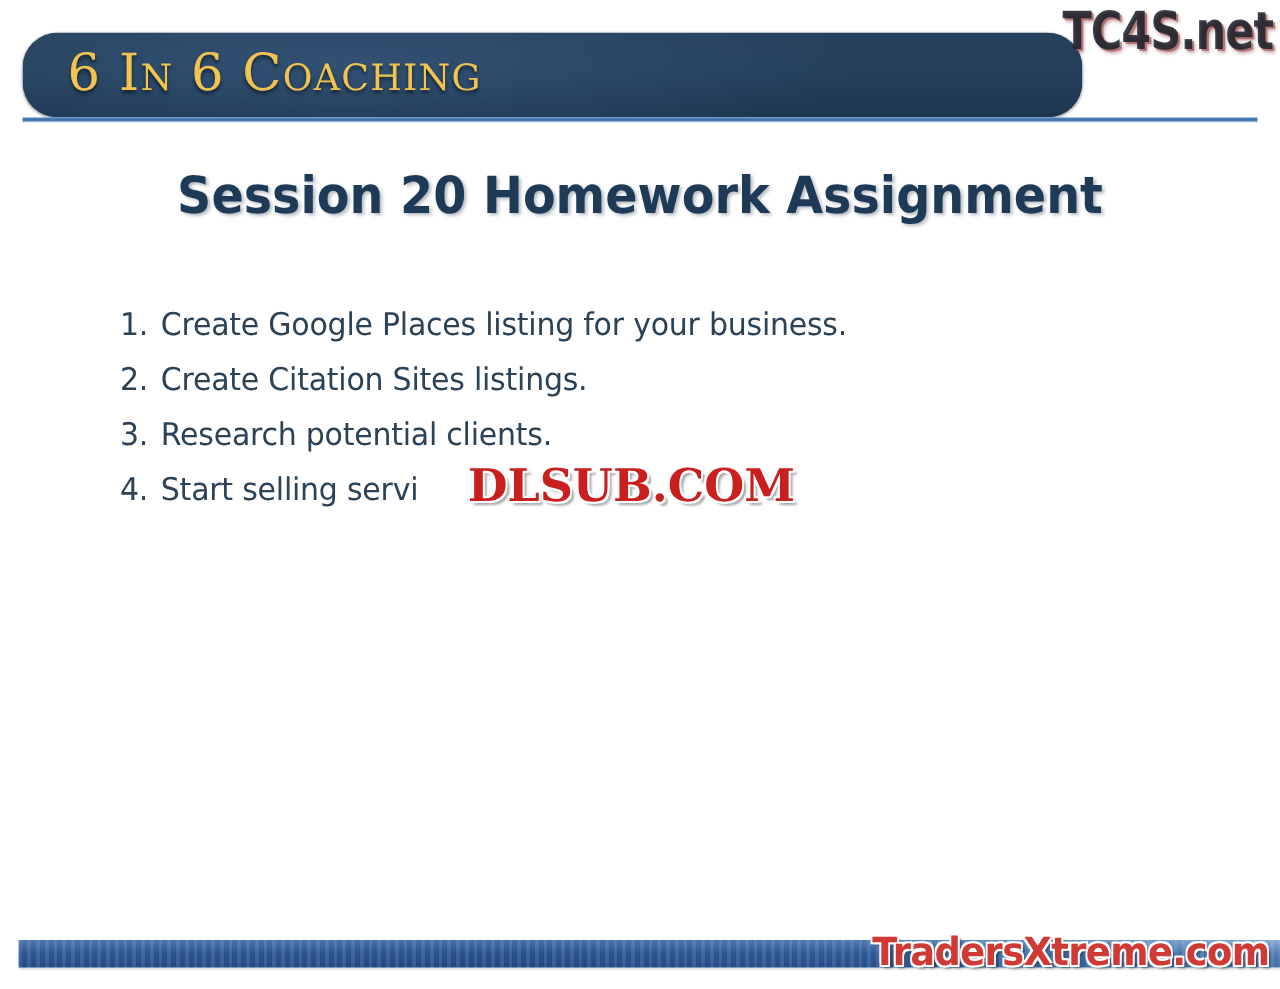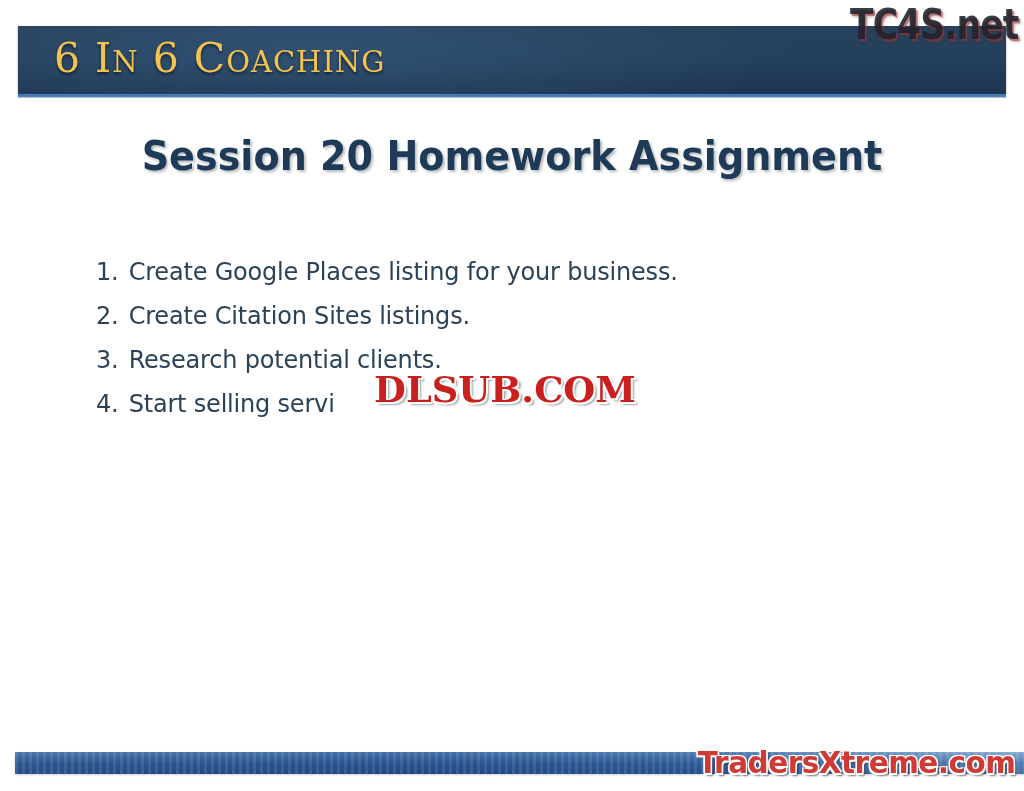--- a/index.html
+++ b/index.html
@@ -20,26 +20,27 @@
     position: absolute;
     inset: 0;
     background: #ffffff;
   }
 
   
   #header-banner {
     position: absolute;
     left: 18px;
     top: 26px;
-    width: 988px;
+    width: 848px;
     height: 68px;
     background:
       radial-gradient(ellipse 70% 160% at 30% 40%, rgba(60,95,135,0.55) 0%, rgba(32,58,84,0) 70%),
       linear-gradient(180deg, #27415c 0%, #24405b 45%, #1e3550 100%);
     box-shadow: 0 1px 2px rgba(0,0,0,0.35);
+    border-radius: 28px;
   }
   #header-banner-underline {
     position: absolute;
     left: 18px;
     top: 94px;
     width: 988px;
     height: 4px;
     background: linear-gradient(180deg, #4e86c4 0%, #3d6fa8 55%, #cfdff0 100%);
   }
   #header-title {
@@ -89,21 +90,20 @@
     text-shadow: 2px 2px 3px rgba(120,130,140,0.55);
     white-space: nowrap;
   }
 
   
   #task-list {
     position: absolute;
     left: 96px;
     top: 238px;
     width: 820px;
-    margin-top: 12px;
   }
   .task-item {
     font-family: "DejaVu Sans", sans-serif;
     font-size: 25px;
     line-height: 44px;
     color: #2b4257;
     white-space: nowrap;
     letter-spacing: -0.2px;
     transform: scaleX(0.96);
     transform-origin: left center;

